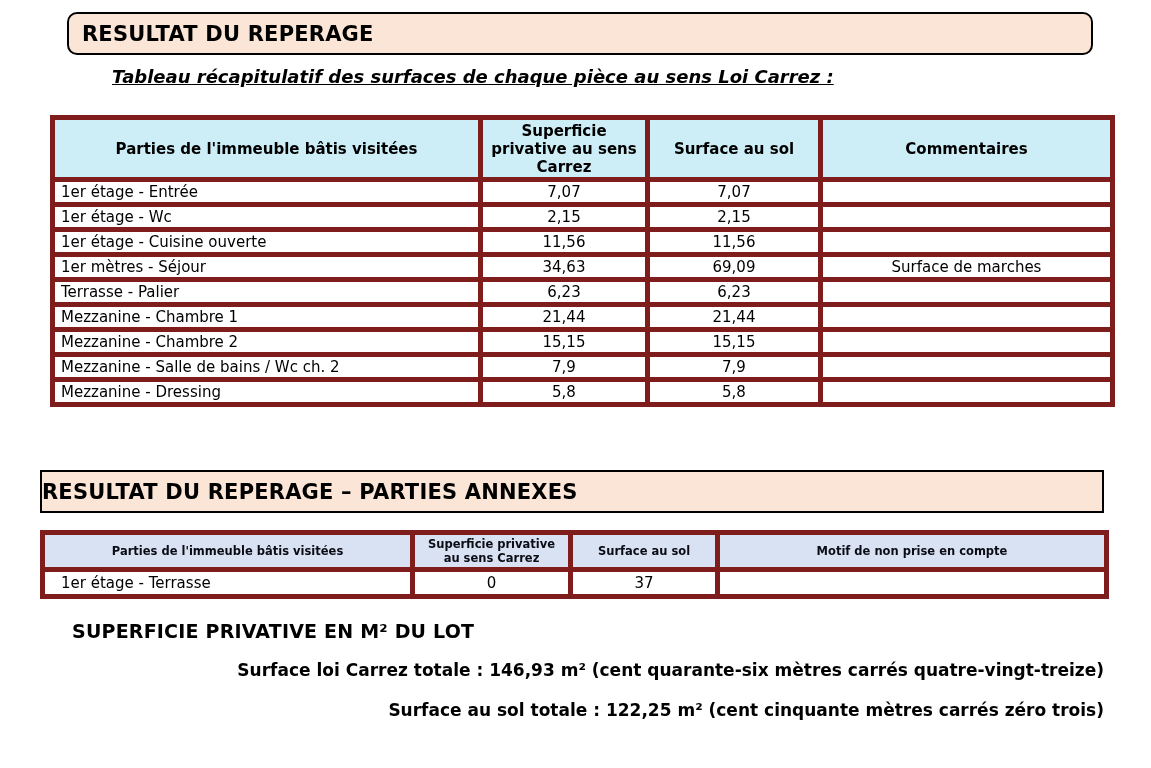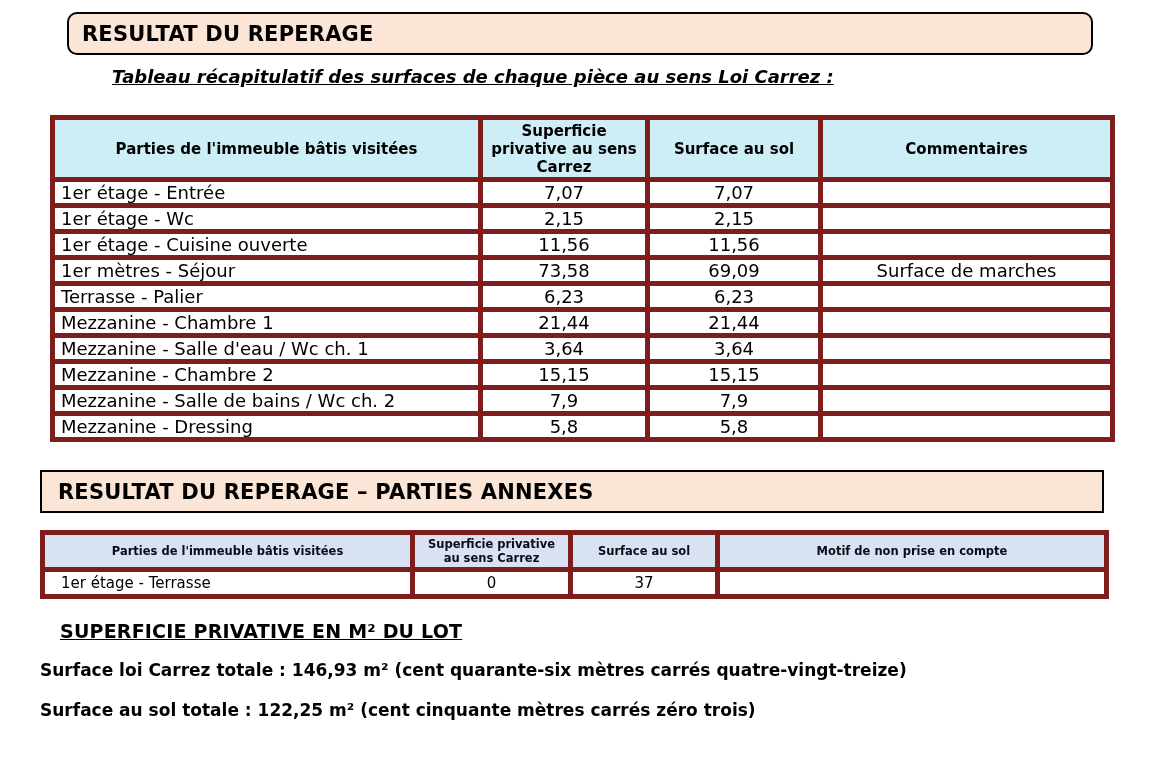--- a/index.html
+++ b/index.html
@@ -14,57 +14,57 @@
   .title-box {
     position:absolute;
     background:#FBE5D6;
     border:2px solid #000;
     display:flex; align-items:center;
     font-weight:bold; font-size:21px;
     letter-spacing:0.2px;
     color:#000;
   }
   .title-box.first { left:67px; top:12px; width:1026px; height:43px; padding-left:13px;border-radius:10px; }
-  .title-box.second { left:40px; top:470px; width:1064px; height:43px; padding-left:16px; }
+  .title-box.second { left:40px; top:470px; width:1064px; height:43px; padding-left:0; }
 
   .subtitle {
     position:absolute; left:85px; top:66px;
     font-size:18px; font-weight:bold; font-style:italic;
     text-decoration:underline;
     margin-left:27px;
   }
 
   table { position:absolute; border-collapse:collapse; table-layout:fixed; background:#fff; }
   th, td { border:5px solid #7f1d1d; overflow:hidden; }
 
   .tbl-carrez { left:50px; top:115px; width:1060px; }
   .tbl-carrez th {
     background:#CDEEF7; height:62px;
     font-size:15px; font-weight:bold; text-align:center; vertical-align:middle;
     padding:0 8px;
   }
-  .tbl-carrez td { height:25px; font-size:18px; padding:0 6px; vertical-align:middle; }
+  .tbl-carrez td { height:25px; font-size:15px; padding:0 6px; vertical-align:middle; }
 
   .tbl-annexes { left:40px; top:530px; width:1064px; }
   .tbl-annexes th {
     background:#D9E2F3; height:37px;
     font-size:11.5px; font-weight:bold; text-align:center; vertical-align:middle;
     padding:0 6px; color:#0b0b14;
   }
   .tbl-annexes td { height:27px; font-size:15px; padding:0 16px; vertical-align:middle; }
 
   td.left { text-align:left; }
   td.center { text-align:center;margin-left:8px; }
 
   .sum-heading {
-    position:absolute; left:60px; top:620px;
+    position:absolute; left:72px; top:620px;
     font-size:19px; font-weight:bold;
-    text-decoration:underline; letter-spacing:0.2px;
+    letter-spacing:0.2px;
   }
-  .sum-line { position:absolute; left:40px; width:1064px; text-align:left;
+  .sum-line { position:absolute; left:40px; width:1064px; text-align:right;
     font-size:17px; font-weight:bold; white-space:nowrap; }
   .sum-line.l1 { top:660px; }
   .sum-line.l2 { top:700px; }
 </style>
 </head>
 <body>
 
 <div class="page">
 
   <div class="title-box first">
@@ -102,40 +102,34 @@
           <td class="center"></td>
         </tr>
         <tr>
           <td class="left">1er étage - Cuisine ouverte</td>
           <td class="center">11,56</td>
           <td class="center">11,56</td>
           <td class="center"></td>
         </tr>
         <tr>
           <td class="left">1er mètres - Séjour</td>
-          <td class="center">73,58</td>
+          <td class="center">34,63</td>
           <td class="center">69,09</td>
           <td class="center">Surface de marches</td>
         </tr>
         <tr>
           <td class="left">Terrasse - Palier</td>
           <td class="center">6,23</td>
           <td class="center">6,23</td>
           <td class="center"></td>
         </tr>
         <tr>
           <td class="left">Mezzanine - Chambre 1</td>
           <td class="center">21,44</td>
           <td class="center">21,44</td>
-          <td class="center"></td>
-        </tr>
-        <tr>
-          <td class="left">Mezzanine - Salle d'eau / Wc ch. 1</td>
-          <td class="center">3,64</td>
-          <td class="center">3,64</td>
           <td class="center"></td>
         </tr>
         <tr>
           <td class="left">Mezzanine - Chambre 2</td>
           <td class="center">15,15</td>
           <td class="center">15,15</td>
           <td class="center"></td>
         </tr>
         <tr>
           <td class="left">Mezzanine - Salle de bains / Wc ch. 2</td>

